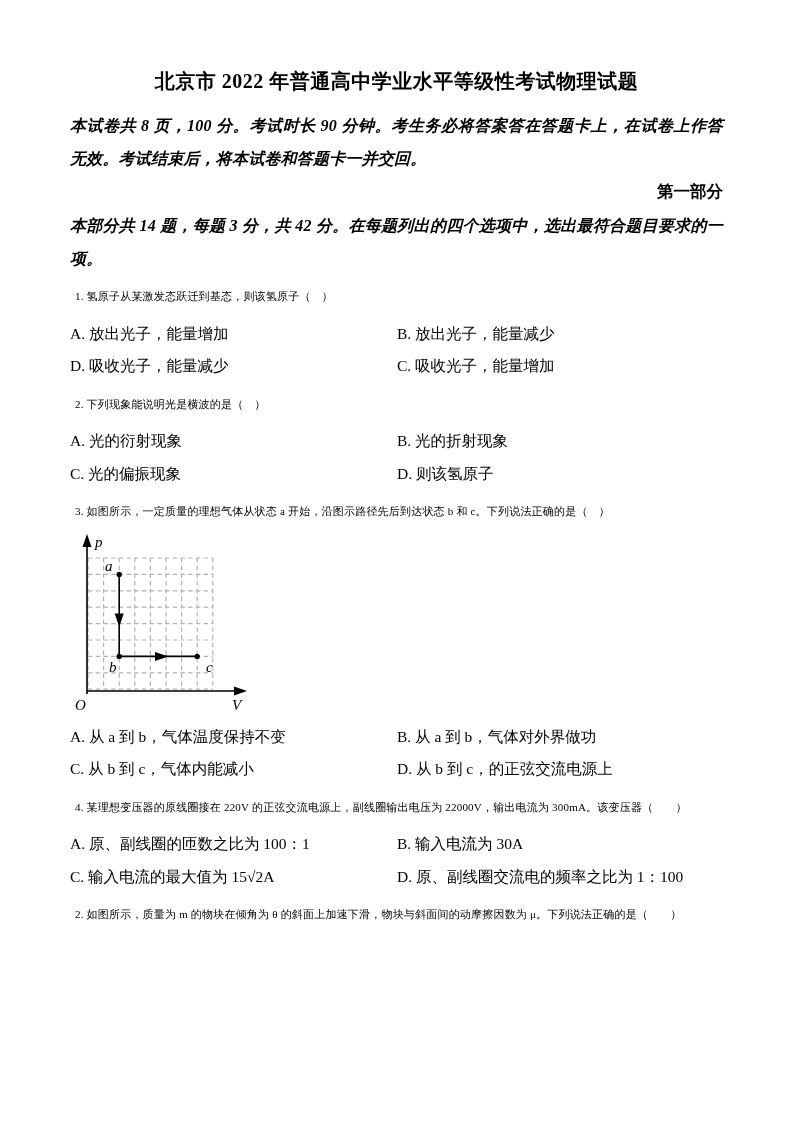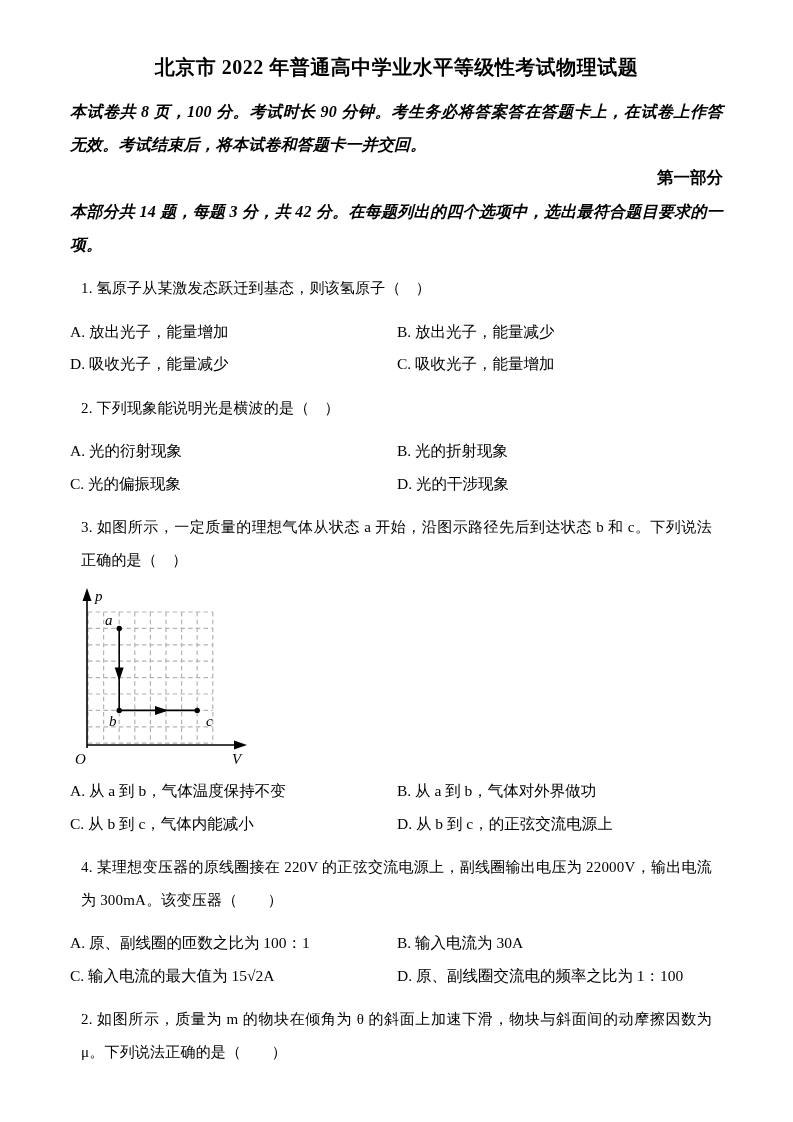--- a/index.html
+++ b/index.html
@@ -5,21 +5,21 @@
   html,body{margin:0;padding:0;background:#ffffff;}
   body{
     width:793px;height:1122px;
     color:#000;
     font-family:"Liberation Serif","DejaVu Serif",serif;
     overflow:hidden;
   }
   .page{
     box-sizing:border-box;
     width:793px;height:958px;
-    padding:54px 70px 0 70px;
+    padding:68px 70px 0 70px;
   }
   .title{
     margin:0 0 14px 0;
     font-size:20px;
     font-weight:bold;
     text-align:center;
     letter-spacing:0.5px;
   }
   .bold-par{
     margin:0;
@@ -32,22 +32,22 @@
   }
   .part-heading{
     margin:0;
     font-size:16.5px;
     font-weight:bold;
     text-align:right;
     line-height:34px;
   }
   .question{margin:0;}
   .stem{
-    margin:11px;
-    font-size:15px;
+    margin:5px;
+    font-size:11px;
     line-height:32.5px;
     text-align:justify;
     letter-spacing:0.2px;
   }
   .opts-row{
     display:grid;
     grid-template-columns:327px 1fr;
     font-size:15.5px;
     line-height:32.5px;
   }
@@ -93,21 +93,21 @@
   </div>
 
   <div class="question">
     <p class="stem">2. 下列现象能说明光是横波的是（　）</p>
     <div class="opts-row">
       <span class="opt">A. 光的衍射现象</span>
       <span class="opt">B. 光的折射现象</span>
     </div>
     <div class="opts-row">
       <span class="opt">C. 光的偏振现象</span>
-      <span class="opt">D. 光的干涉现象</span>
+      <span class="opt">D. 则该氢原子</span>
     </div>
   </div>
 
   <div class="question">
     <p class="stem">3. 如图所示，一定质量的理想气体从状态 a 开始，沿图示路径先后到达状态 b 和 c。下列说法正确的是（　）</p>
 
     <div class="diagram-wrap">
       <svg class="pv-svg" width="180" height="186" viewBox="0 0 180 186">
 
         <path class="grid-line" d="M13 25V156.2M28.6 25V156.2M44.2 25V156.2M59.8 25V156.2M75.4 25V156.2M91 25V156.2M106.6 25V156.2M122.2 25V156.2M137.8 25V156.2"></path>

